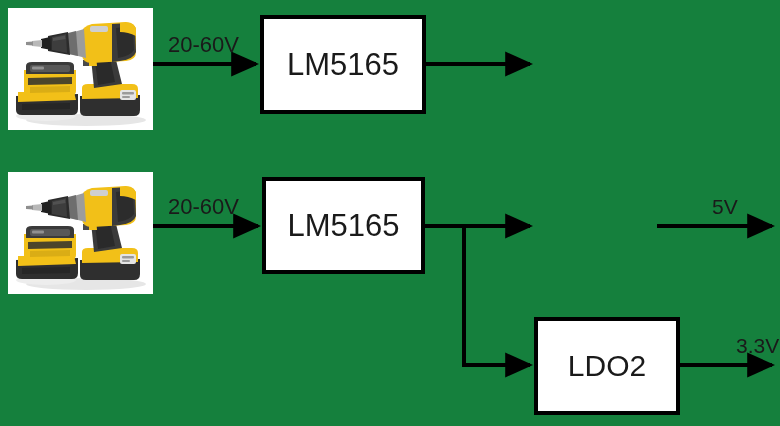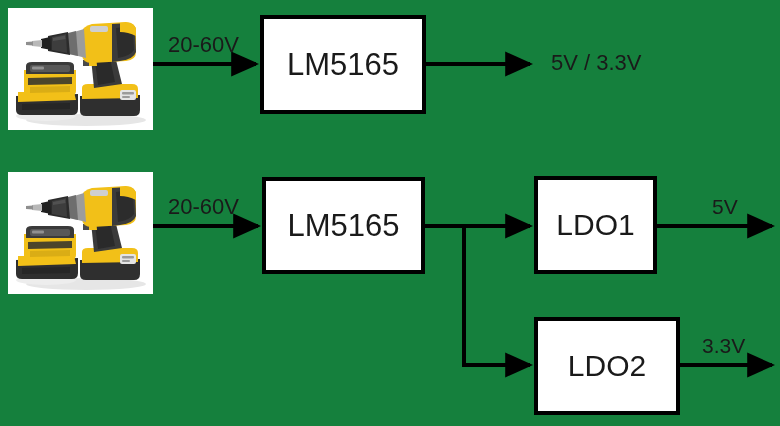--- a/index.html
+++ b/index.html
@@ -146,21 +146,20 @@
       <path d="M45 30 L57 27.5 L57.5 31 L45 33 Z" fill="#5a5a5a" opacity="0.7"></path>
     </svg>
   </div>
 
   <div class="wire-label" style="left:168px; top:34px;">20-60V</div>
 
   <div class="block" style="left:260px; top:15px; width:166px; height:99px;">
     <span class="block-label">LM5165</span>
   </div>
 
-  <div class="wire-label" style="left:551px; top:52px;">5V / 3.3V</div>
 
   <div class="photo" style="left:8px; top:172px; width:145px; height:122px;">
     <svg width="145" height="122" viewBox="0 0 145 122">
       <ellipse cx="78" cy="112" rx="60" ry="6" fill="#e6e6e6"></ellipse>
       <ellipse cx="38" cy="108" rx="30" ry="5" fill="#ededed"></ellipse>
 
       <path d="M8 88 L8 102 Q8 107 14 107 L64 107 Q70 107 70 101 L70 86 Z" fill="#2f2f2f"></path>
       <path d="M10 84 L66 84 L68 92 L10 94 Z" fill="#f2c018"></path>
       <path d="M14 96 L62 95 L62 101 L14 102 Z" fill="#262626"></path>
       <path d="M16 62 L16 84 Q16 88 22 88 L62 88 Q68 88 68 83 L68 62 Z" fill="#f2c018"></path>
@@ -197,25 +196,22 @@
       <path d="M45 30 L57 27.5 L57.5 31 L45 33 Z" fill="#5a5a5a" opacity="0.7"></path>
     </svg>
   </div>
 
   <div class="wire-label" style="left:168px; top:196px;">20-60V</div>
 
   <div class="block" style="left:262px; top:177px; width:163px; height:97px;">
     <span class="block-label">LM5165</span>
   </div>
 
-  <div class="block block-ldo" style="left:534px; top:176px; width:123px; height:98px;">
-    <span class="block-label">LDO1</span>
-  </div>
 
   <div class="wire-label small" style="left:712px; top:196px;">5V</div>
 
   <div class="block block-ldo" style="left:534px; top:317px; width:146px; height:98px;">
     <span class="block-label">LDO2</span>
   </div>
 
-  <div class="wire-label small" style="left:702px; top:335px;">3.3V</div>
+  <div class="wire-label small" style="left:736px; top:335px;">3.3V</div>
 
 </div>
 
 </body></html>

